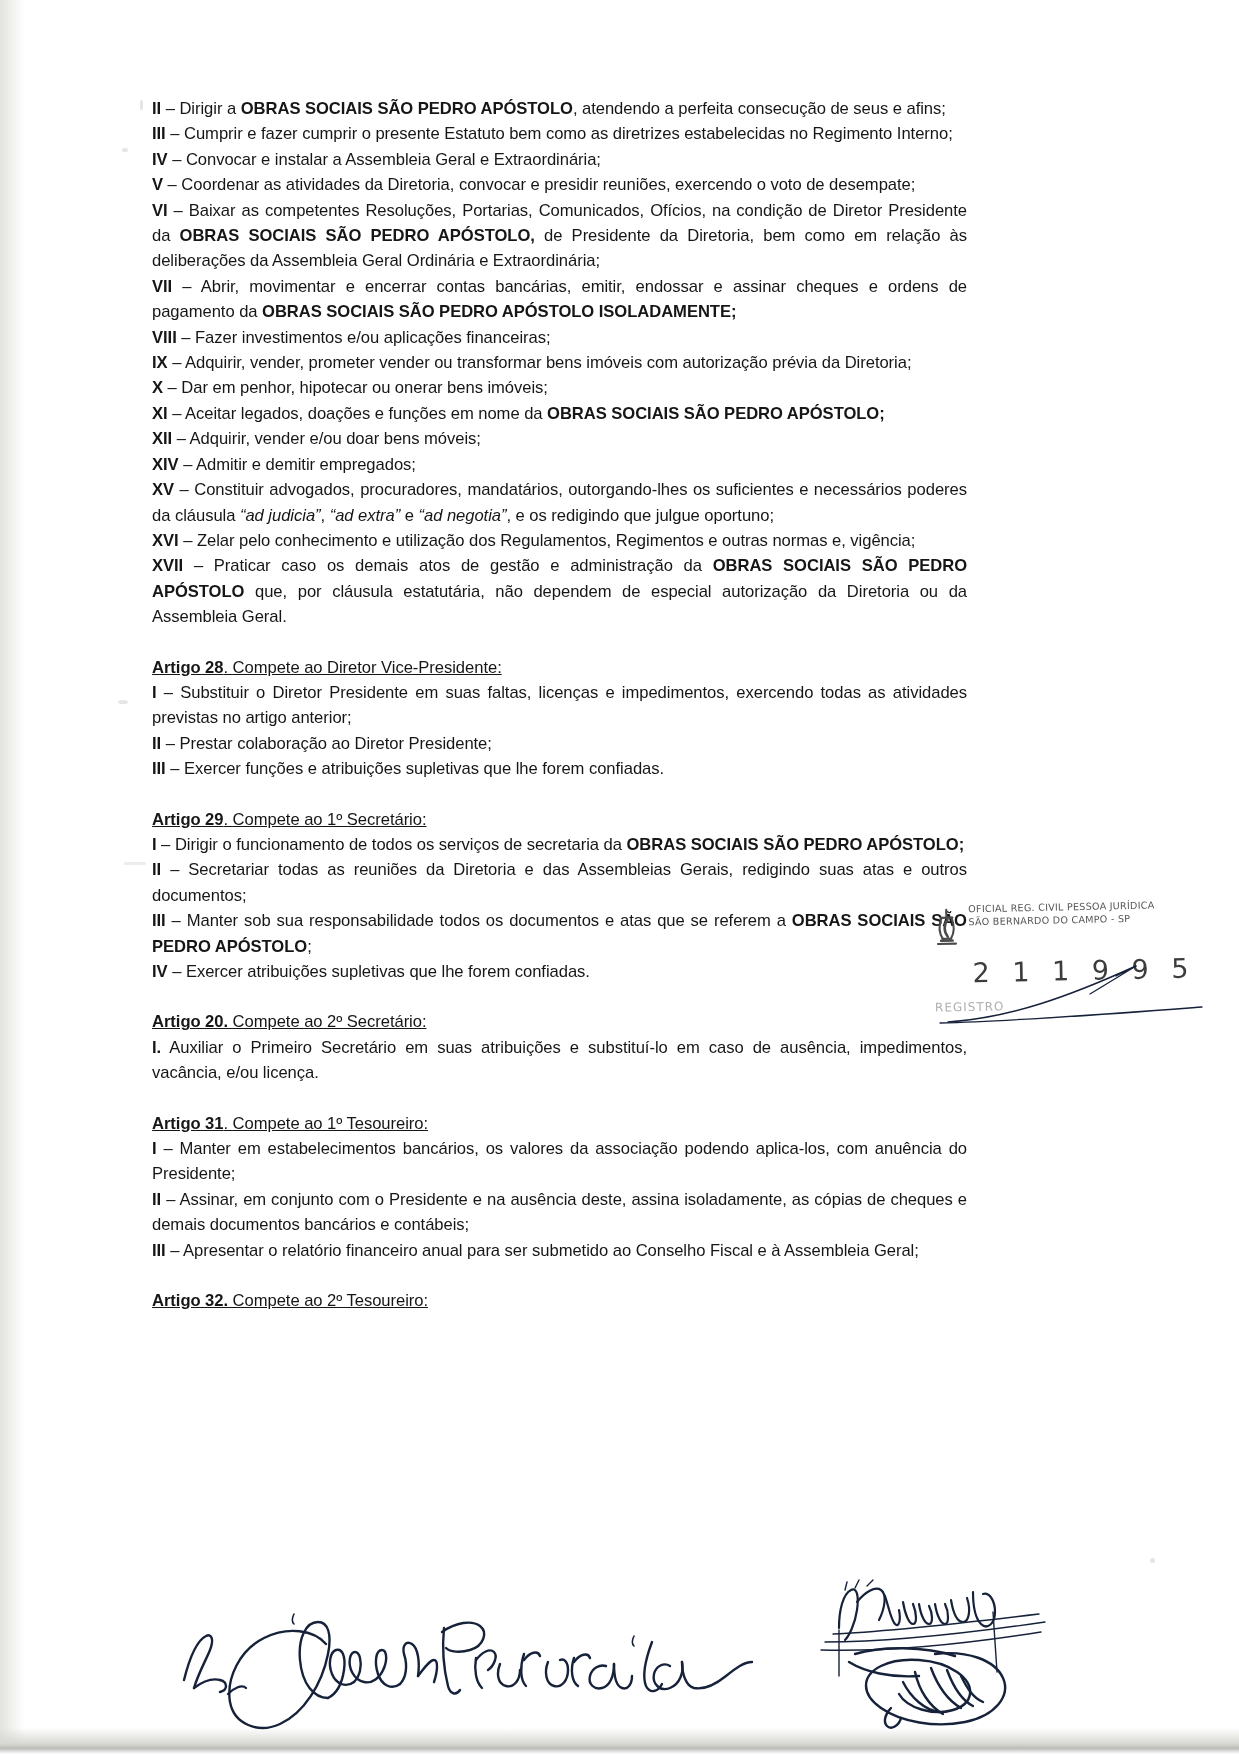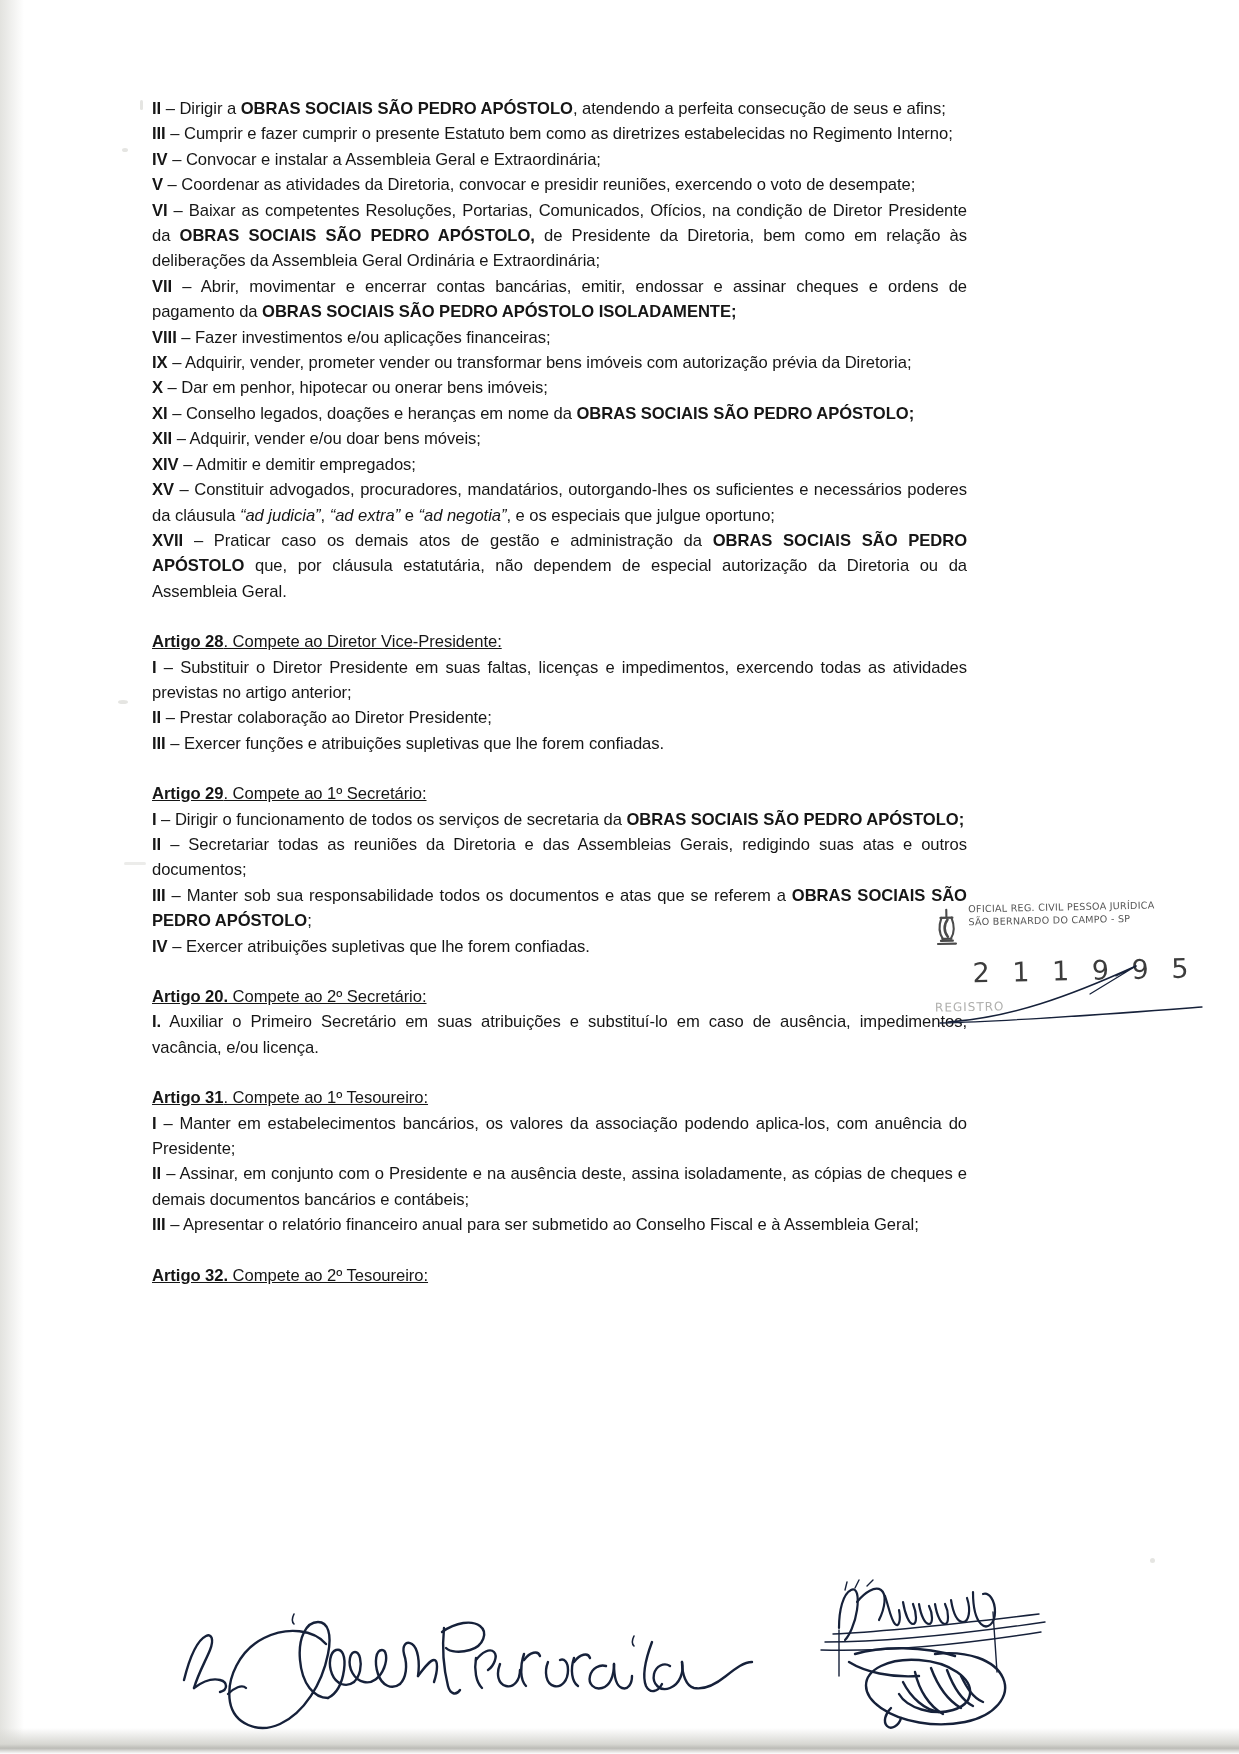--- a/index.html
+++ b/index.html
@@ -143,24 +143,25 @@
     <div id="body-items">
         <p class="para"><b>II</b><span> – </span><span>Dirigir a </span><b>OBRAS SOCIAIS SÃO PEDRO APÓSTOLO</b><span>, atendendo a perfeita consecução de seus e afins;</span></p>
         <p class="para"><b>III</b><span> – </span><span>Cumprir e fazer cumprir o presente Estatuto bem como as diretrizes estabelecidas no Regimento Interno;</span></p>
         <p class="para"><b>IV</b><span> – </span><span>Convocar e instalar a Assembleia Geral e Extraordinária;</span></p>
         <p class="para"><b>V</b><span> – </span><span>Coordenar as atividades da Diretoria, convocar e presidir reuniões, exercendo o voto de desempate;</span></p>
         <p class="para"><b>VI</b><span> – </span><span>Baixar as competentes Resoluções, Portarias, Comunicados, Ofícios, na condição de Diretor Presidente da </span><b>OBRAS SOCIAIS SÃO PEDRO APÓSTOLO,</b><span> de Presidente da Diretoria, bem como em relação às deliberações da Assembleia Geral Ordinária e Extraordinária;</span></p>
         <p class="para"><b>VII</b><span> – </span><span>Abrir, movimentar e encerrar contas bancárias, emitir, endossar e assinar cheques e ordens de pagamento da </span><b>OBRAS SOCIAIS SÃO PEDRO APÓSTOLO ISOLADAMENTE;</b></p>
         <p class="para"><b>VIII</b><span> – </span><span>Fazer investimentos e/ou aplicações financeiras;</span></p>
         <p class="para"><b>IX</b><span> – </span><span>Adquirir, vender, prometer vender ou transformar bens imóveis com autorização prévia da Diretoria;</span></p>
         <p class="para"><b>X</b><span> – </span><span>Dar em penhor, hipotecar ou onerar bens imóveis;</span></p>
-        <p class="para"><b>XI</b><span> – </span><span>Conselho legados, doações e heranças em nome da </span><b>OBRAS SOCIAIS SÃO PEDRO APÓSTOLO;</b></p>
+        <p class="para"><b>XI</b><span> – </span><span>Aceitar legados, doações e funções em nome da </span><b>OBRAS SOCIAIS SÃO PEDRO APÓSTOLO;</b></p>
         <p class="para"><b>XII</b><span> – </span><span>Adquirir, vender e/ou doar bens móveis;</span></p>
         <p class="para"><b>XIV</b><span> – </span><span>Admitir e demitir empregados;</span></p>
-        <p class="para"><b>XV</b><span> – </span><span>Constituir advogados, procuradores, mandatários, outorgando-lhes os suficientes e necessários poderes da cláusula </span><i>“ad judicia”</i><span>, </span><i>“ad extra”</i><span> e </span><i>“ad negotia”</i><span>, e os especiais que julgue oportuno;</span></p>
+        <p class="para"><b>XV</b><span> – </span><span>Constituir advogados, procuradores, mandatários, outorgando-lhes os suficientes e necessários poderes da cláusula </span><i>“ad judicia”</i><span>, </span><i>“ad extra”</i><span> e </span><i>“ad negotia”</i><span>, e os redigindo que julgue oportuno;</span></p>
+        <p class="para"><b>XVI</b><span> – </span><span>Zelar pelo conhecimento e utilização dos Regulamentos, Regimentos e outras normas e, vigência;</span></p>
         <p class="para"><b>XVII</b><span> – </span><span>Praticar caso os demais atos de gestão e administração da </span><b>OBRAS SOCIAIS SÃO PEDRO APÓSTOLO</b><span> que, por cláusula estatutária, não dependem de especial autorização da Diretoria ou da Assembleia Geral.</span></p>
       </div>
     <div id="articles">
         <div class="gap"></div>
         <p class="para nojust"><b>Artigo 28</b><span>. Compete ao Diretor Vice-Presidente:</span></p>
         <p class="para"><b>I</b><span> – </span><span>Substituir o Diretor Presidente em suas faltas, licenças e impedimentos, exercendo todas as atividades previstas no artigo anterior;</span></p>
         <p class="para"><b>II</b><span> – </span><span>Prestar colaboração ao Diretor Presidente;</span></p>
         <p class="para"><b>III</b><span> – </span><span>Exercer funções e atribuições supletivas que lhe forem confiadas.</span></p>
         <div class="gap"></div>
         <p class="para nojust"><b>Artigo 29</b><span>. Compete ao 1º Secretário:</span></p>

